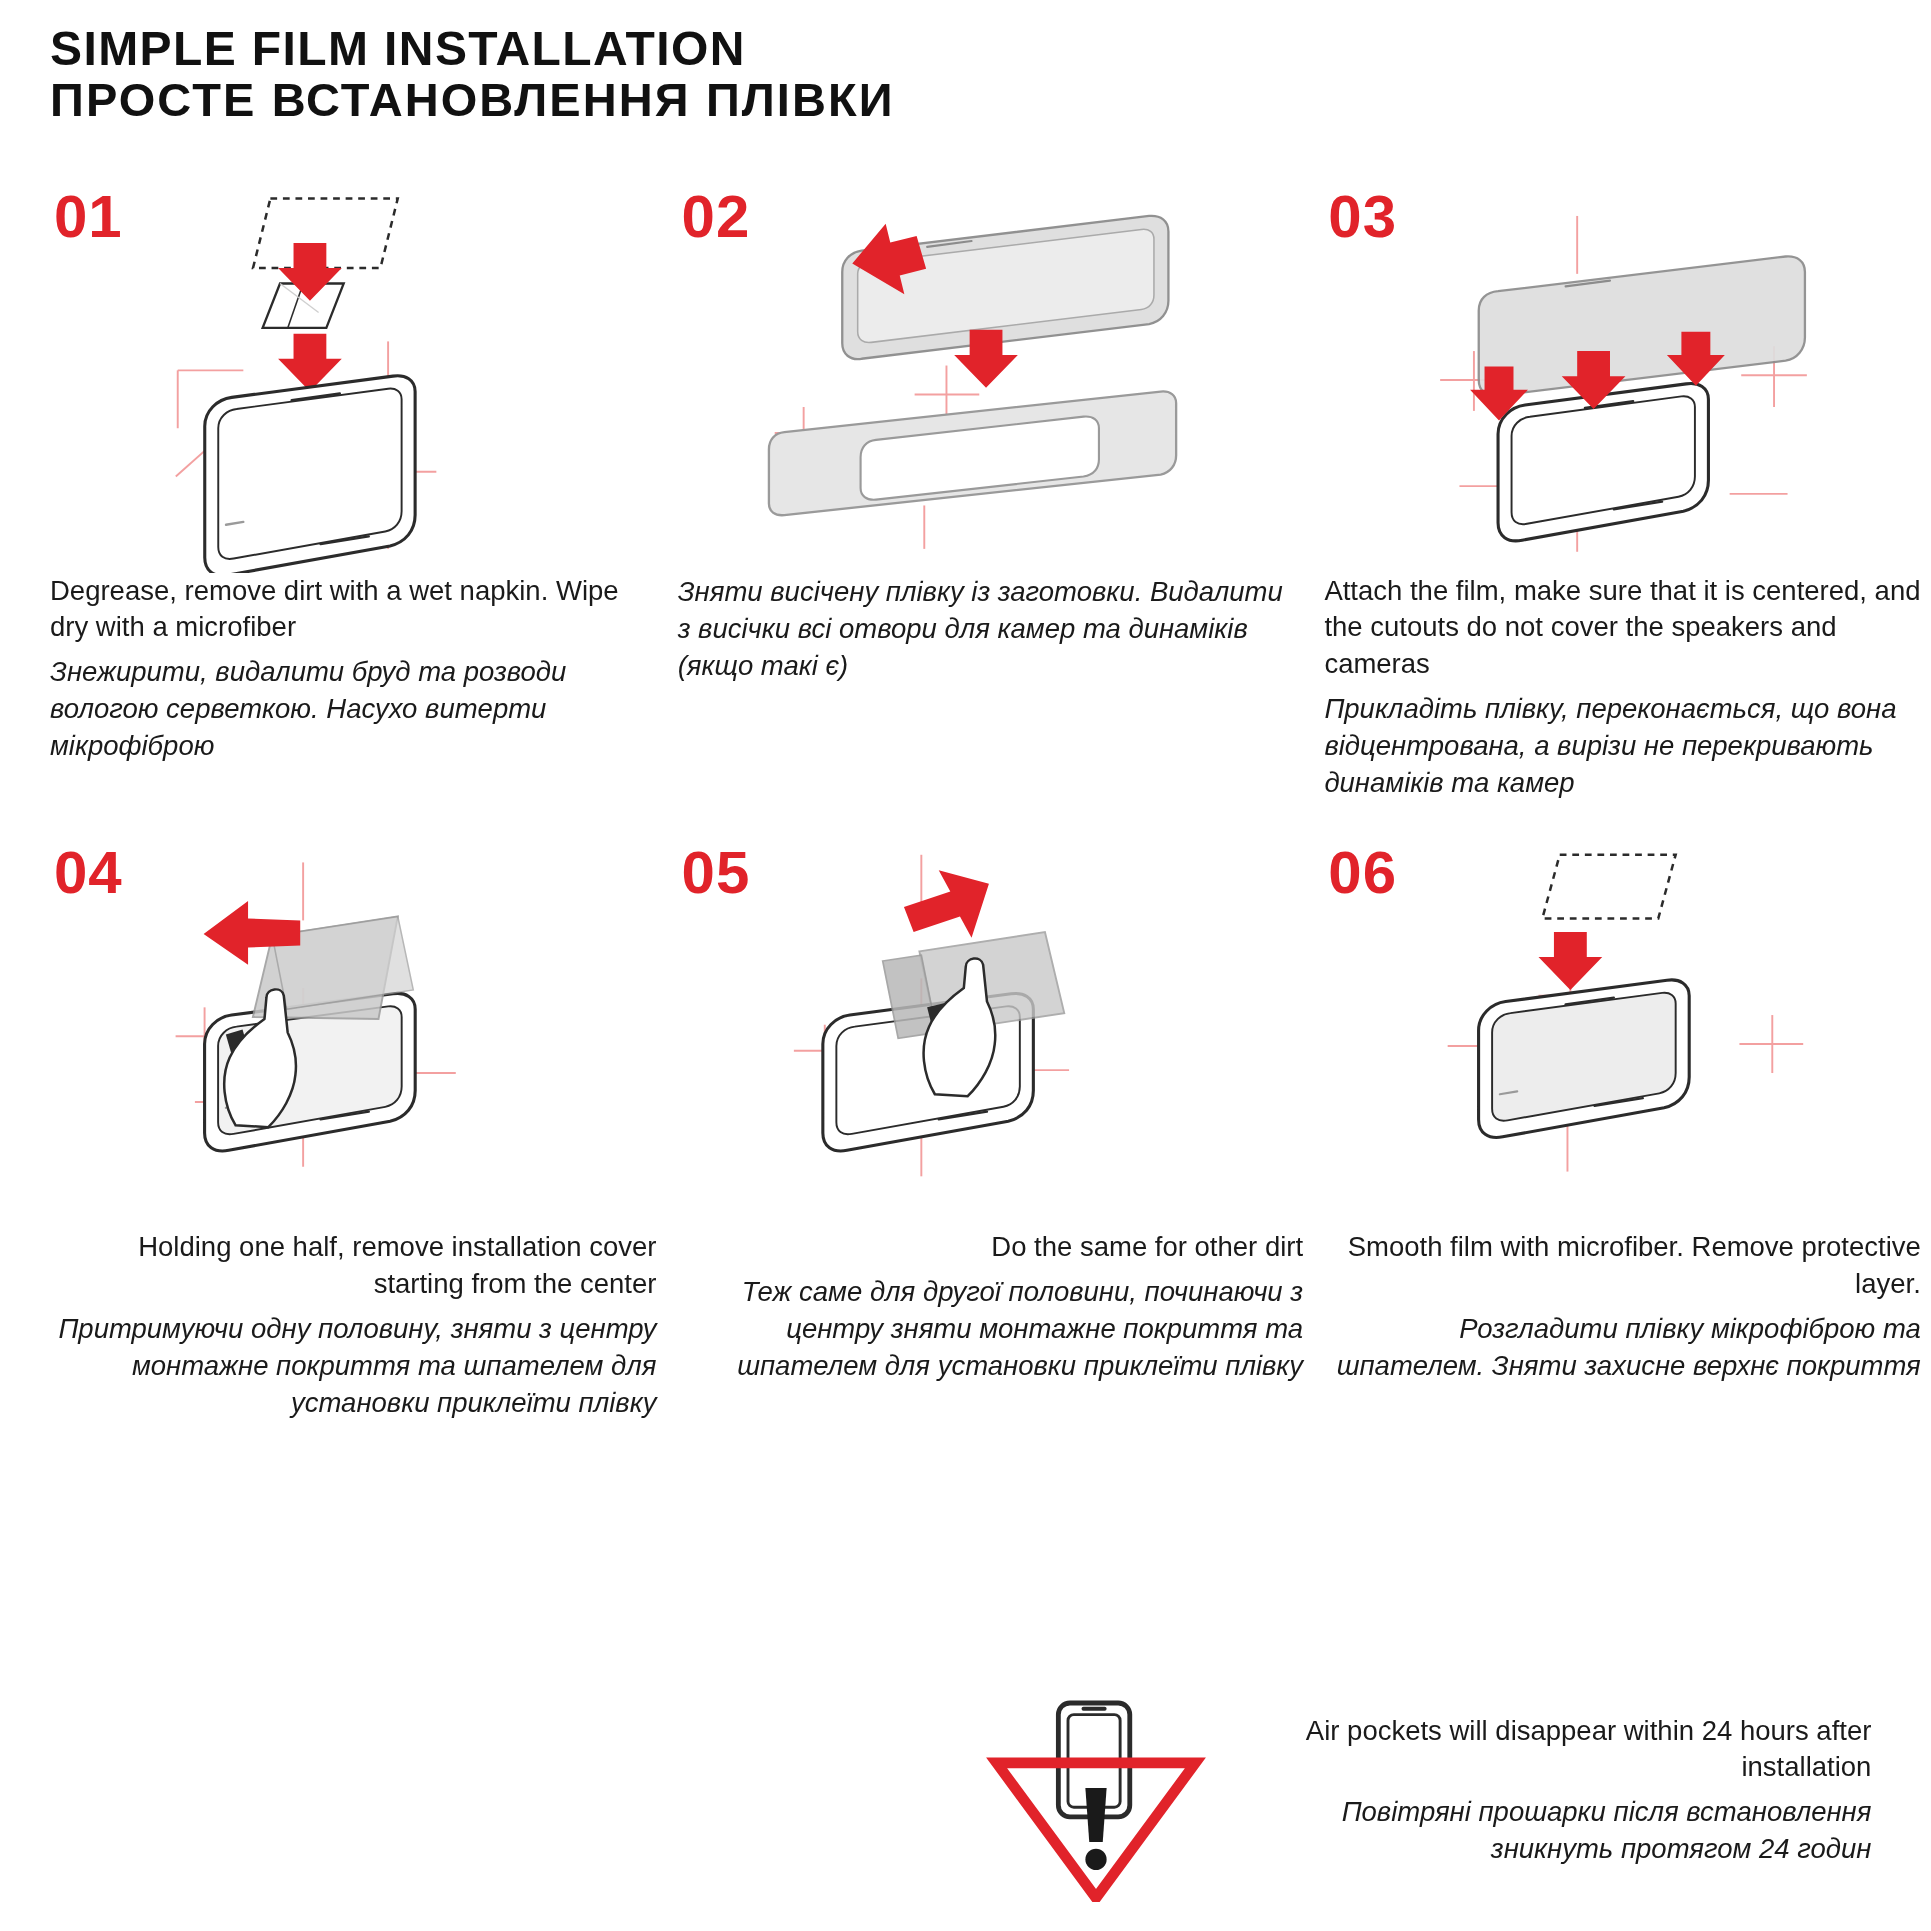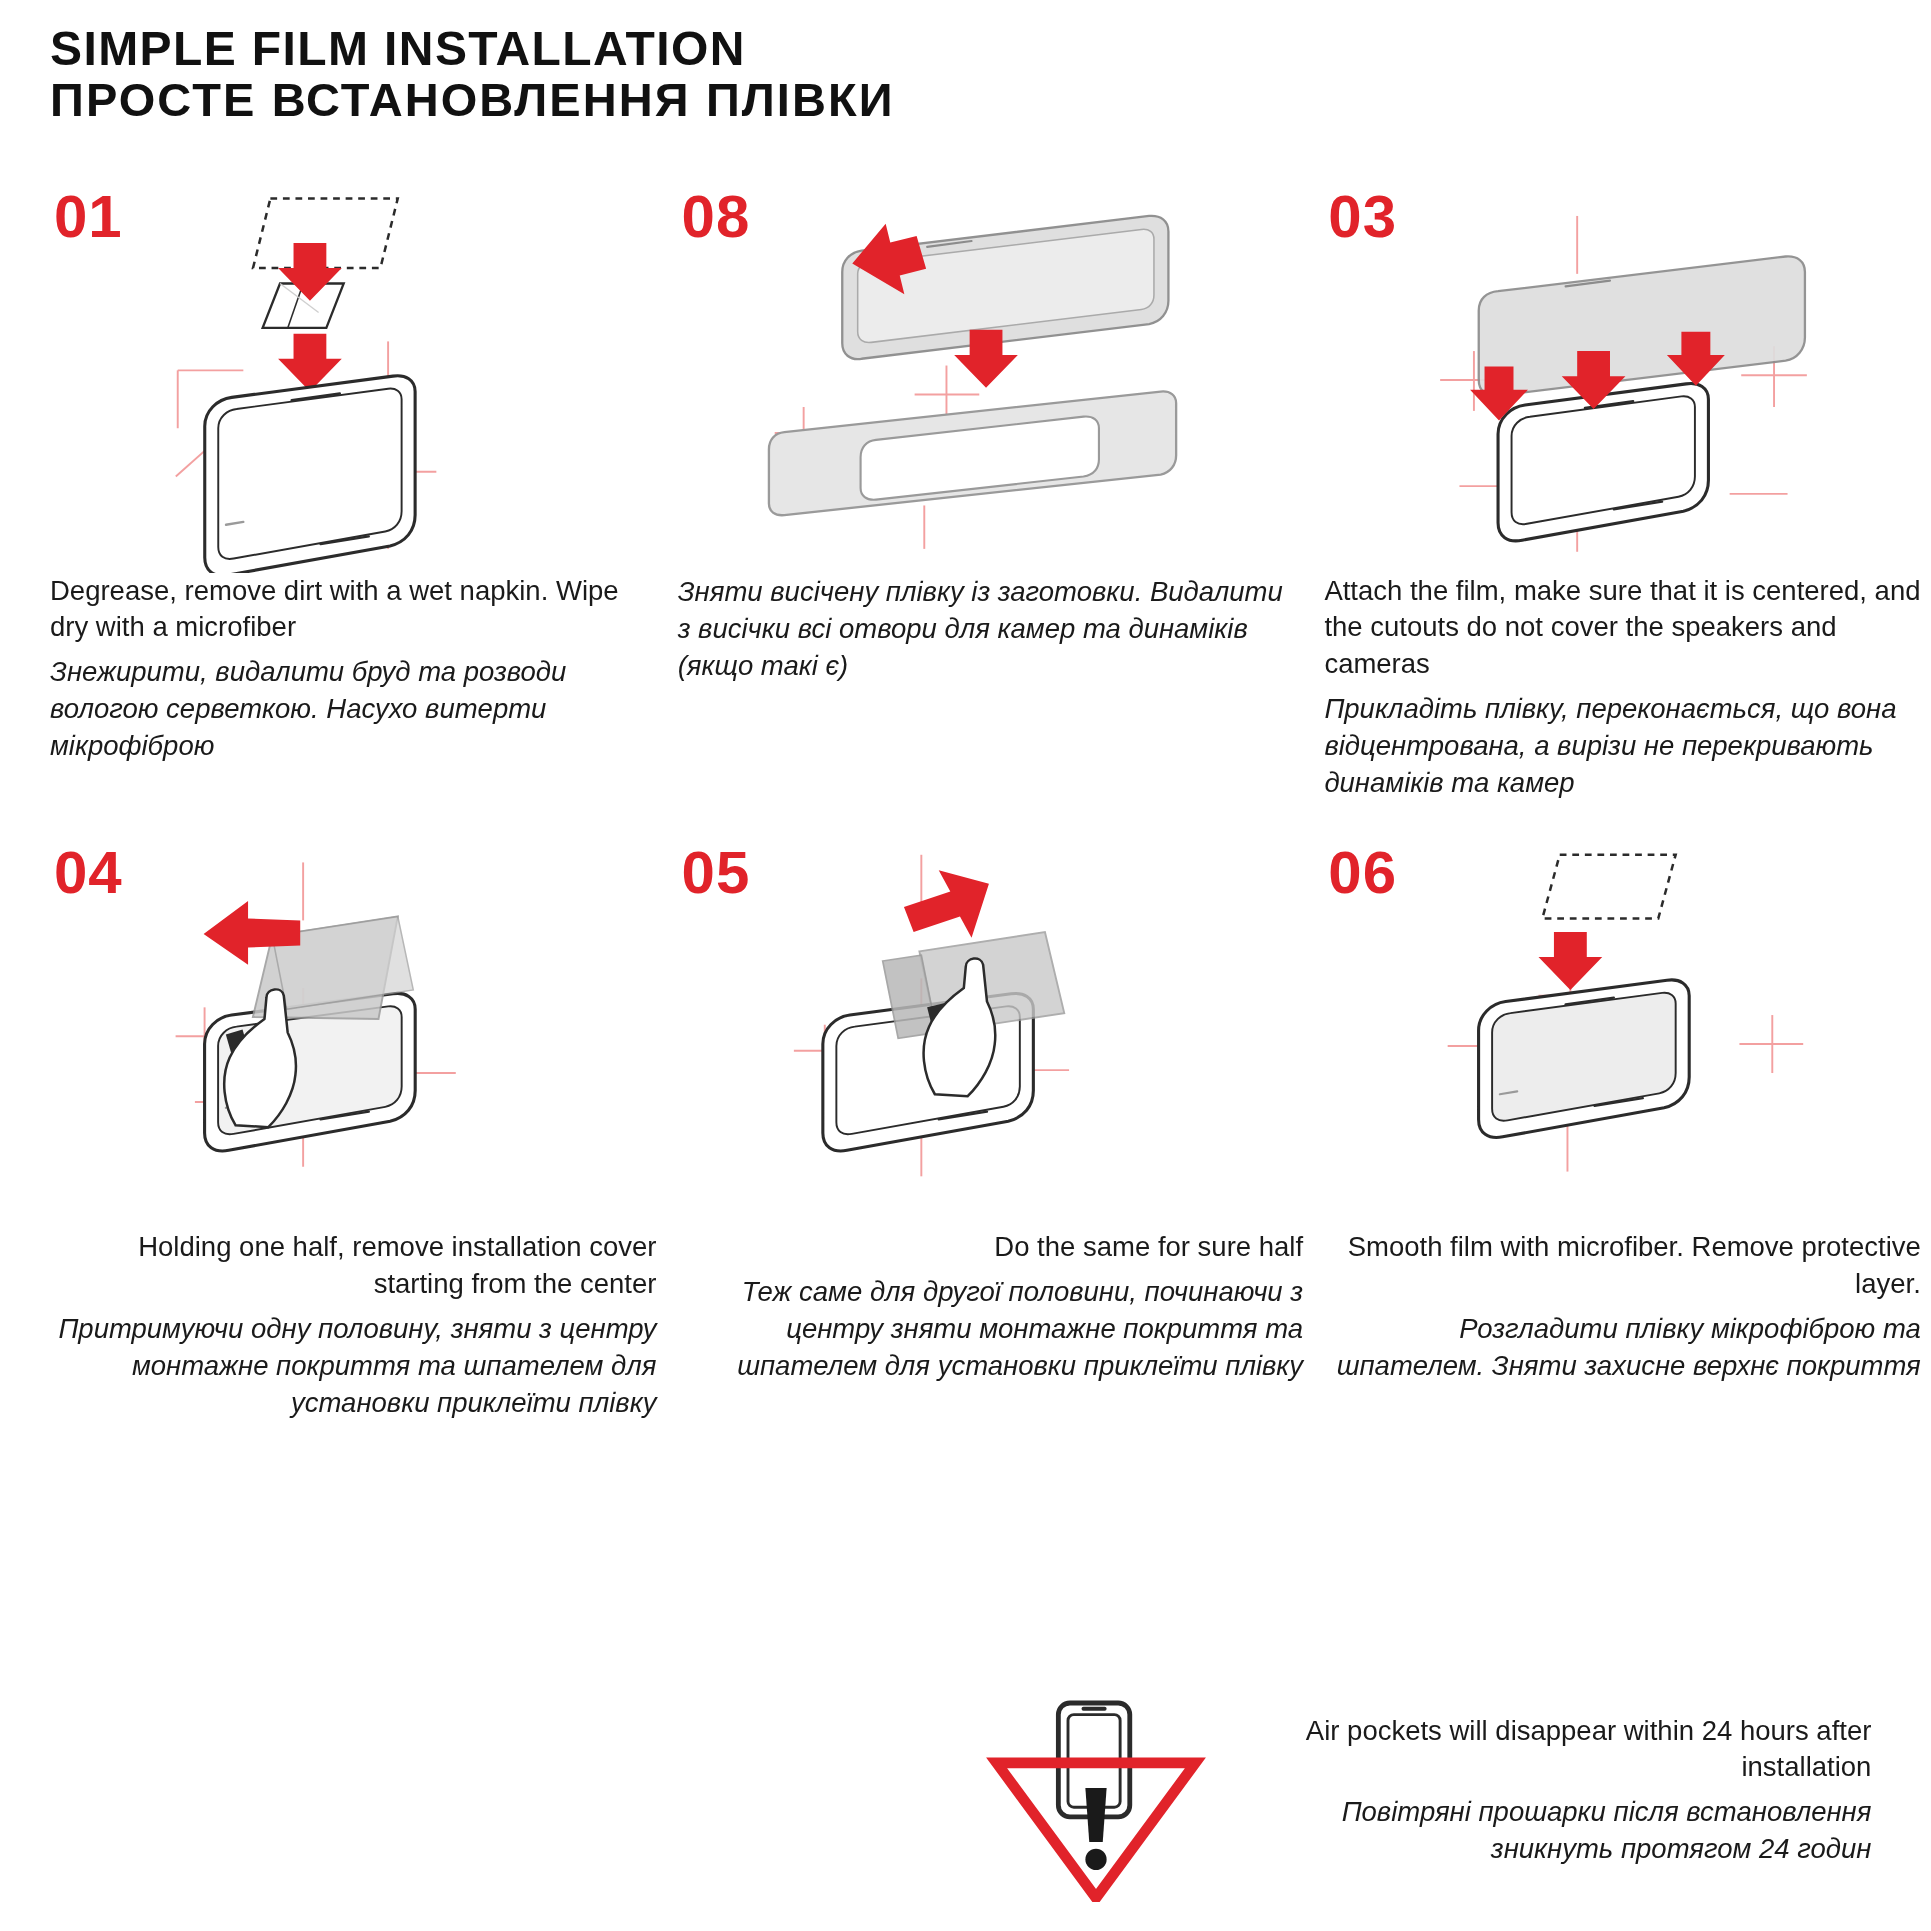--- a/index.html
+++ b/index.html
@@ -141,21 +141,21 @@
             <path d="M52 160 L70 157" stroke="#9a9a9a" stroke-width="2.4" stroke-linecap="round"></path>
             <path d="M150 180 L200 172" stroke="#2b2b2b" stroke-width="2.4" stroke-linecap="round"></path>
           </g>
         </svg>
       </div>
       <div class="txt-en">Degrease, remove dirt with a wet napkin. Wipe dry with a microfiber</div>
       <div class="txt-uk">Знежирити, видалити бруд та розводи вологою серветкою. Насухо витерти мікрофіброю</div>
     </div>
 
     <div class="step">
-      <div class="step-num">08</div>
+      <div class="step-num">02</div>
       <div class="art">
         <svg width="618" height="386" viewBox="0 0 640 400">
           <g stroke="#f3a0a0" stroke-width="2" fill="none">
             <line x1="255" y1="100" x2="255" y2="150"></line>
             <line x1="245" y1="215" x2="312" y2="215"></line>
             <line x1="278" y1="185" x2="278" y2="250"></line>
             <line x1="100" y1="255" x2="160" y2="255"></line>
             <line x1="130" y1="228" x2="130" y2="290"></line>
             <line x1="448" y1="268" x2="515" y2="268"></line>
             <line x1="482" y1="238" x2="482" y2="300"></line>
@@ -299,21 +299,21 @@
 
           <g transform="translate(252,120)">
             <path d="M14 140 C2 120 -2 92 8 70 C16 52 30 40 44 30 L46 8 C46 -2 62 -4 64 6 L68 44 C74 56 78 72 76 88 C74 108 62 128 48 142 Z" fill="#ffffff" stroke="#2b2b2b" stroke-width="2.6"></path>
           </g>
 
           <g fill="#e1232a">
             <path d="M300 60 l-52 -14 l12 22 l-48 16 l10 26 l48 -16 l12 22 z" transform="translate(22,-18)"></path>
           </g>
         </svg>
       </div>
-      <div class="txt-en">Do the same for sure half</div>
+      <div class="txt-en">Do the same for other dirt</div>
       <div class="txt-uk">Теж саме для другої половини, починаючи з центру зняти монтажне покриття та шпателем для установки приклеїти плівку</div>
     </div>
 
     <div class="step row2">
       <div class="step-num">06</div>
       <div class="art">
         <svg width="599" height="348" viewBox="0 0 620 360">
           <g stroke="#f3a0a0" stroke-width="2" fill="none">
             <line x1="252" y1="30" x2="252" y2="64"></line>
             <line x1="128" y1="210" x2="196" y2="210"></line>

